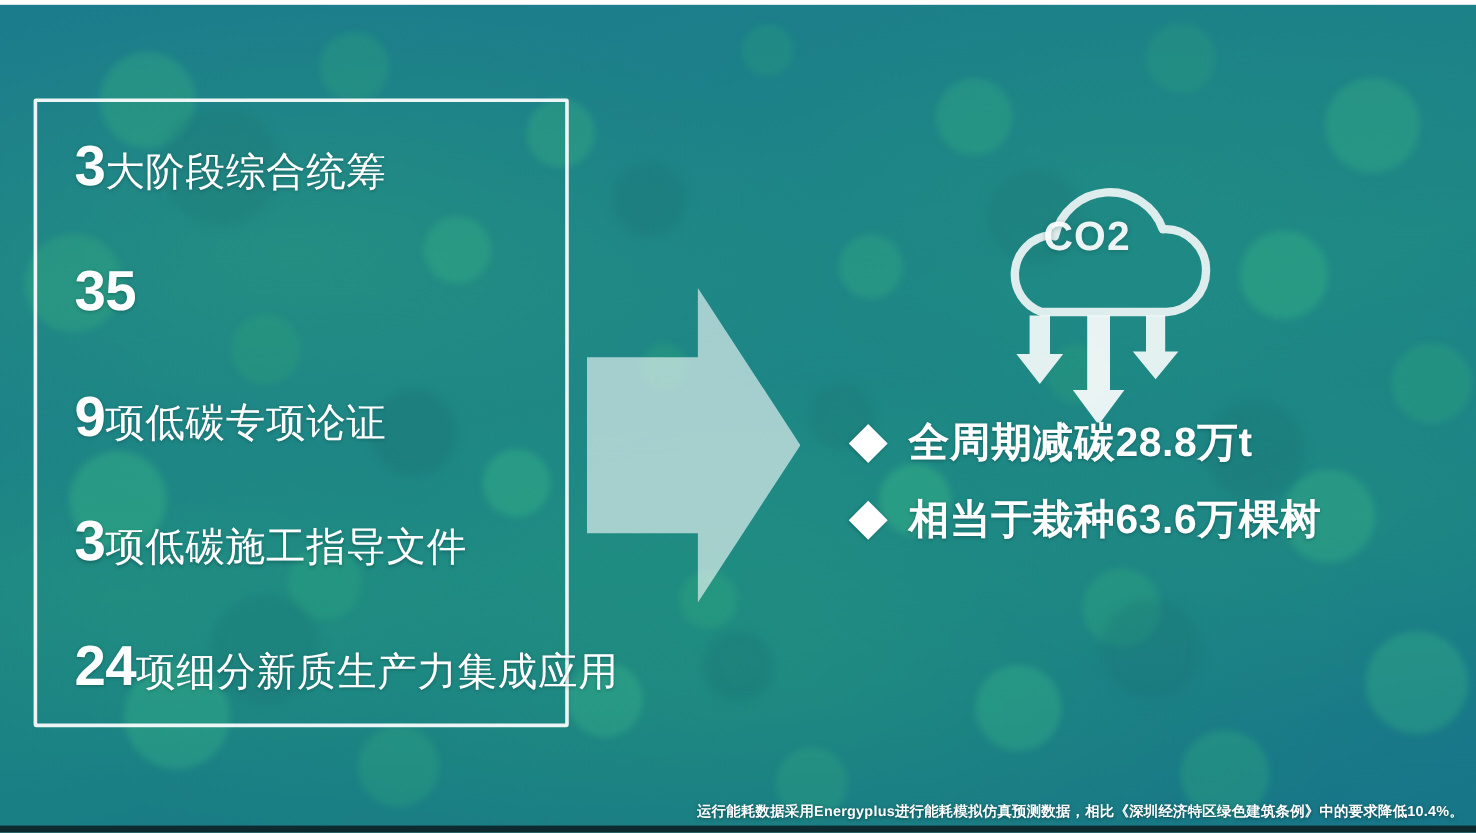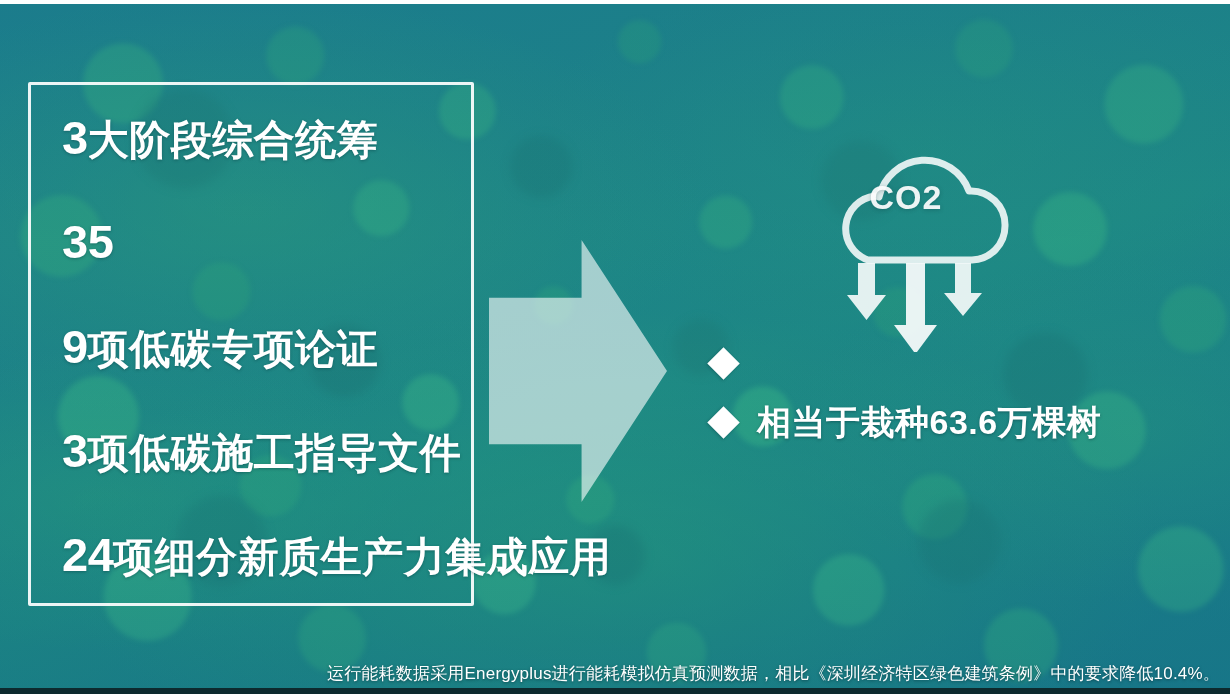--- a/index.html
+++ b/index.html
@@ -99,21 +99,21 @@
     display:flex; align-items:baseline;
     color:#ffffff;
     text-shadow:0 1px 3px rgba(0,40,45,.35);
     white-space:nowrap;
   }
   .stat-num {
     font-size:47px; font-weight:700; line-height:1;
     letter-spacing:-.5px;
   }
   .stat-text {
-    font-size:41px; font-weight:700; line-height:1;
+    font-size:33px; font-weight:400; line-height:1;
     letter-spacing:.5px;
   }
 
   
   .big-arrow {
     position:absolute; left:489px; top:240px;
     width:178px; height:262px;
     background:rgba(255,255,255,.60);
     clip-path: polygon(0% 22%, 52% 22%, 52% 0%, 100% 50%, 52% 100%, 52% 78%, 0% 78%);
   }
@@ -142,21 +142,21 @@
   }
   .bullet-text {
     color:#ffffff; font-size:34px; font-weight:700; line-height:1;
     letter-spacing:.5px;
     text-shadow:0 1px 3px rgba(0,40,45,.4);
   }
 
   
   .footer-note {
     position:absolute; right:10px; bottom:9px;
-    color:#ffffff; font-size:17px; font-weight:400;
+    color:#ffffff; font-size:12px; font-weight:700;
     letter-spacing:.2px;
     text-shadow:0 1px 3px rgba(0,35,40,.6);
     white-space:nowrap;
   }
 </style>
 </head>
 <body>
 
 <div id="slide">
 
@@ -215,20 +215,21 @@
       <g fill="rgba(255,255,255,.88)">
         <path d="M149 141 h16 v30 h11 L157 194 L138 171 h11 z"></path>
       </g>
     </svg>
     <div class="cloud-label">CO2</div>
   </div>
 
   <div class="bullets">
     <div class="bullet-row">
       <span class="diamond"></span>
+      <span class="bullet-text">全周期减碳28.8万t</span>
     </div>
     <div class="bullet-row">
       <span class="diamond"></span>
       <span class="bullet-text">相当于栽种63.6万棵树</span>
     </div>
   </div>
 
   <div class="footer-note">运行能耗数据采用Energyplus进行能耗模拟仿真预测数据，相比《深圳经济特区绿色建筑条例》中的要求降低10.4%。</div>
 
 </div>

